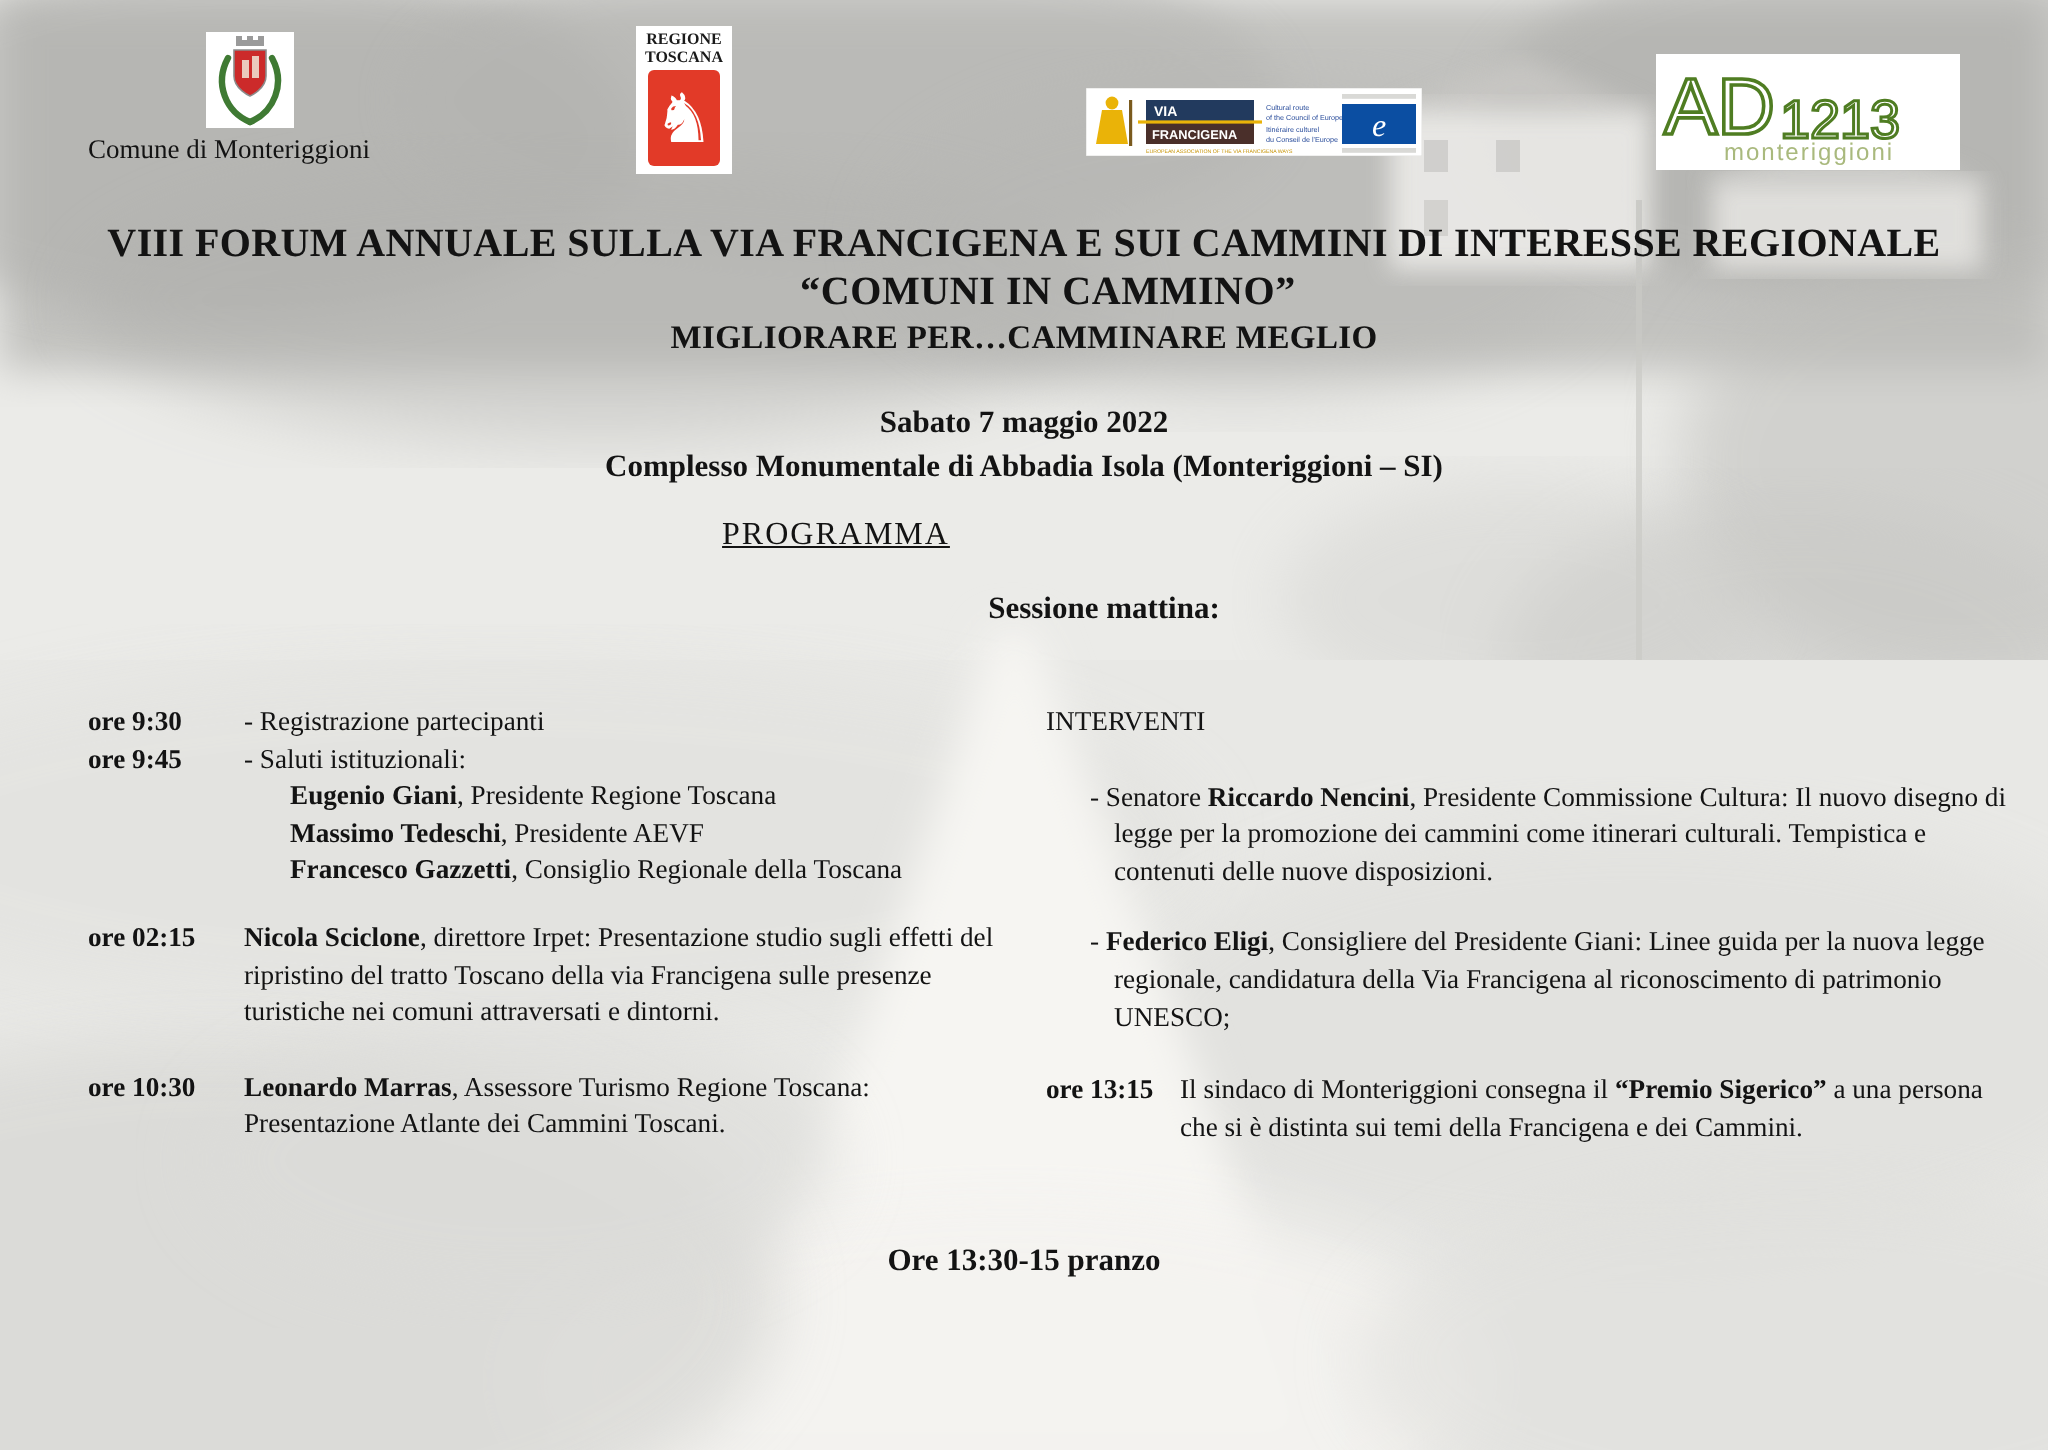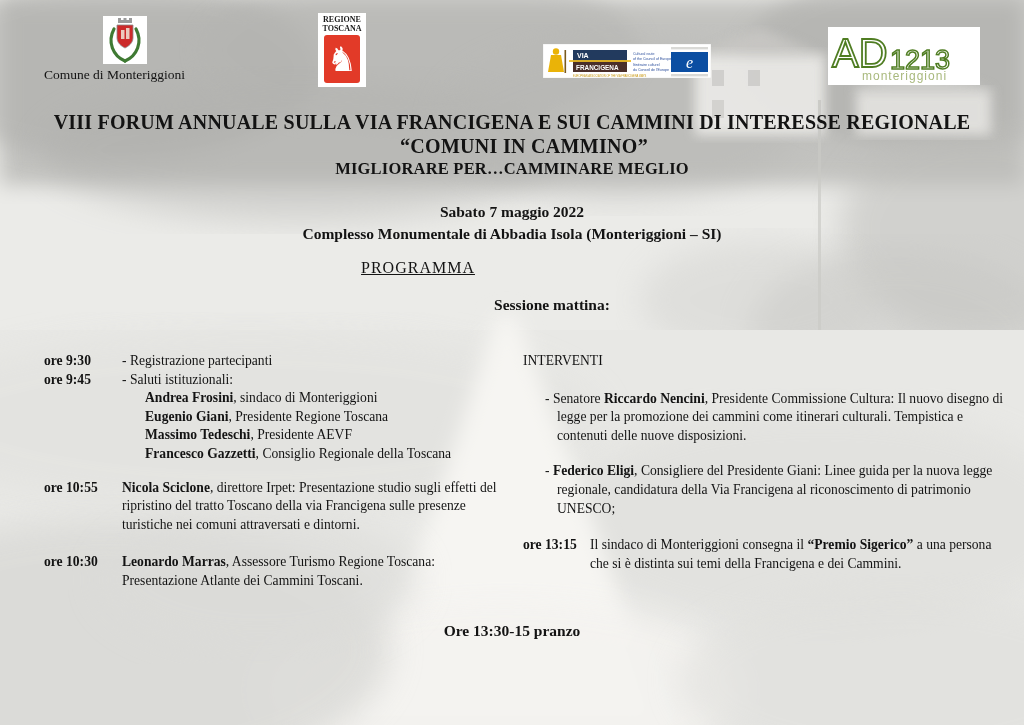--- a/index.html
+++ b/index.html
@@ -193,35 +193,32 @@
       <span class="body">- Registrazione partecipanti</span>
     </div>
 
     <div class="srow">
       <span class="time">ore 9:45</span>
       <span class="body">- Saluti istituzionali:</span>
     </div>
 
     <div class="names-block">
       <div>
-        <span class="b">Andrea Frosini</span><span>, sindaco di Monteriggioni</span>
-      </div>
-      <div>
         <span class="b">Eugenio Giani</span><span>, Presidente Regione Toscana</span>
       </div>
       <div>
         <span class="b">Massimo Tedeschi</span><span>, Presidente AEVF</span>
       </div>
       <div>
         <span class="b">Francesco Gazzetti</span><span>, Consiglio Regionale della Toscana</span>
       </div>
     </div>
 
     <div class="srow mt15">
-      <span class="time">ore 10:55</span>
+      <span class="time">ore 02:15</span>
       <span class="body"><span class="b">Nicola Sciclone</span><span>, direttore Irpet: Presentazione studio sugli effetti del ripristino del tratto Toscano della via Francigena sulle presenze turistiche nei comuni attraversati e dintorni.</span></span>
     </div>
 
     <div class="srow mt19">
       <span class="time">ore 10:30</span>
       <span class="body"><span class="b">Leonardo Marras</span><span>, Assessore Turismo Regione Toscana: Presentazione Atlante dei Cammini Toscani.</span></span>
     </div>
   </div>
 
   <div class="layer right-col">

